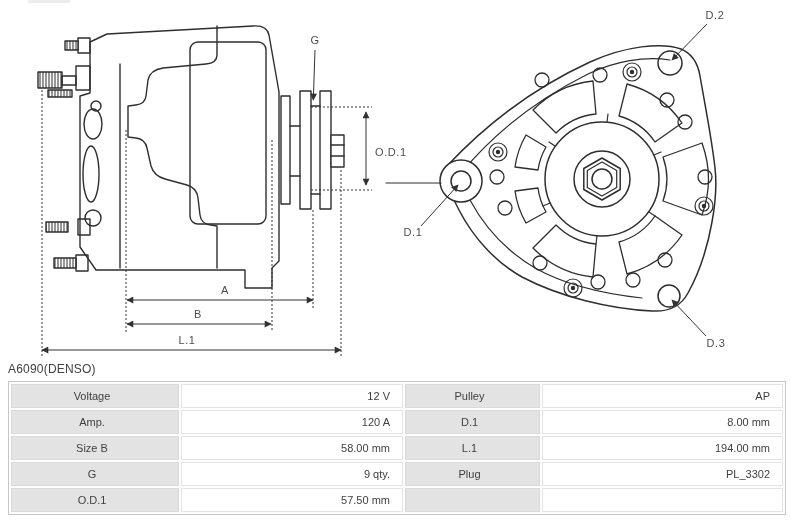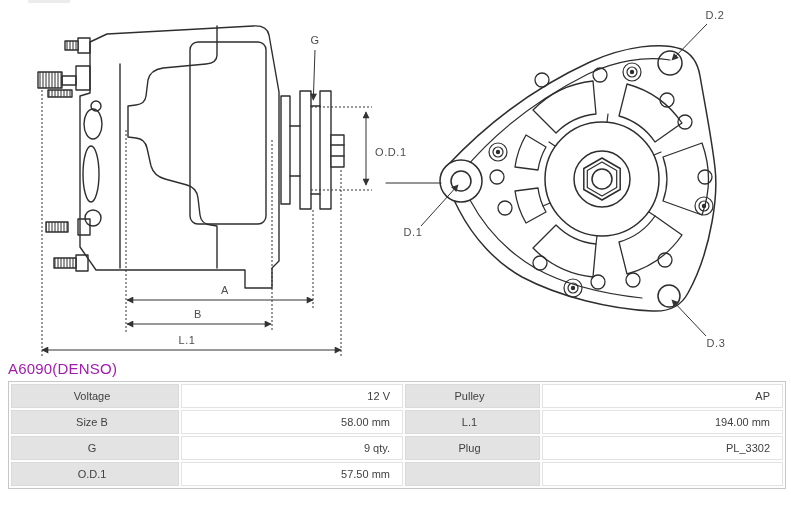--- a/index.html
+++ b/index.html
@@ -1,20 +1,20 @@
 <!DOCTYPE html>
 <html><head>
 <meta charset="utf-8">
 <style>
   html,body{margin:0;padding:0;background:#fff;}
   .page{position:relative;width:791px;height:530px;background:#fff;overflow:hidden;
         font-family:"Liberation Sans",sans-serif;}
   .drawing{display:block;}
-  .part-title{margin:0 0 0 8px;height:19px;line-height:18px;font-size:15px;
-        color:#a21caf;letter-spacing:.2px;}
+  .part-title{margin:0 0 0 8px;height:19px;line-height:18px;font-size:12px;
+        color:#404040;letter-spacing:.2px;}
   table.specs{border-collapse:separate;border-spacing:2px;margin:2px 0 0 8px;
         width:776px;background:#fdfdfd;border:1px solid #c7c7c7;table-layout:fixed;}
   table.specs td{height:22px;font-size:11px;color:#3f3f3f;white-space:nowrap;
         overflow:hidden;vertical-align:middle;}
   td.lbl{background:#e3e3e3;border:1px solid #dadada;text-align:center;padding:0 10px 0 4px;}
   td.val{background:#fff;border:1px solid #e3e3e3;text-align:right;padding:0 12px 0 12px;}
   .dimtext{font-size:11px;fill:#4d4d4d;letter-spacing:.6px;font-family:"Liberation Sans",sans-serif;}
 </style>
 </head>
 <body>
@@ -181,20 +181,26 @@
         <col style="width:241px">
       </colgroup>
     <tbody>
       <tr>
         <td class="lbl">Voltage</td>
         <td class="val">12 V</td>
         <td class="lbl">Pulley</td>
         <td class="val">AP</td>
       </tr>
       <tr>
+        <td class="lbl">Amp.</td>
+        <td class="val">120 A</td>
+        <td class="lbl">D.1</td>
+        <td class="val">8.00 mm</td>
+      </tr>
+      <tr>
         <td class="lbl">Size B</td>
         <td class="val">58.00 mm</td>
         <td class="lbl">L.1</td>
         <td class="val">194.00 mm</td>
       </tr>
       <tr>
         <td class="lbl">G</td>
         <td class="val">9 qty.</td>
         <td class="lbl">Plug</td>
         <td class="val">PL_3302</td>

